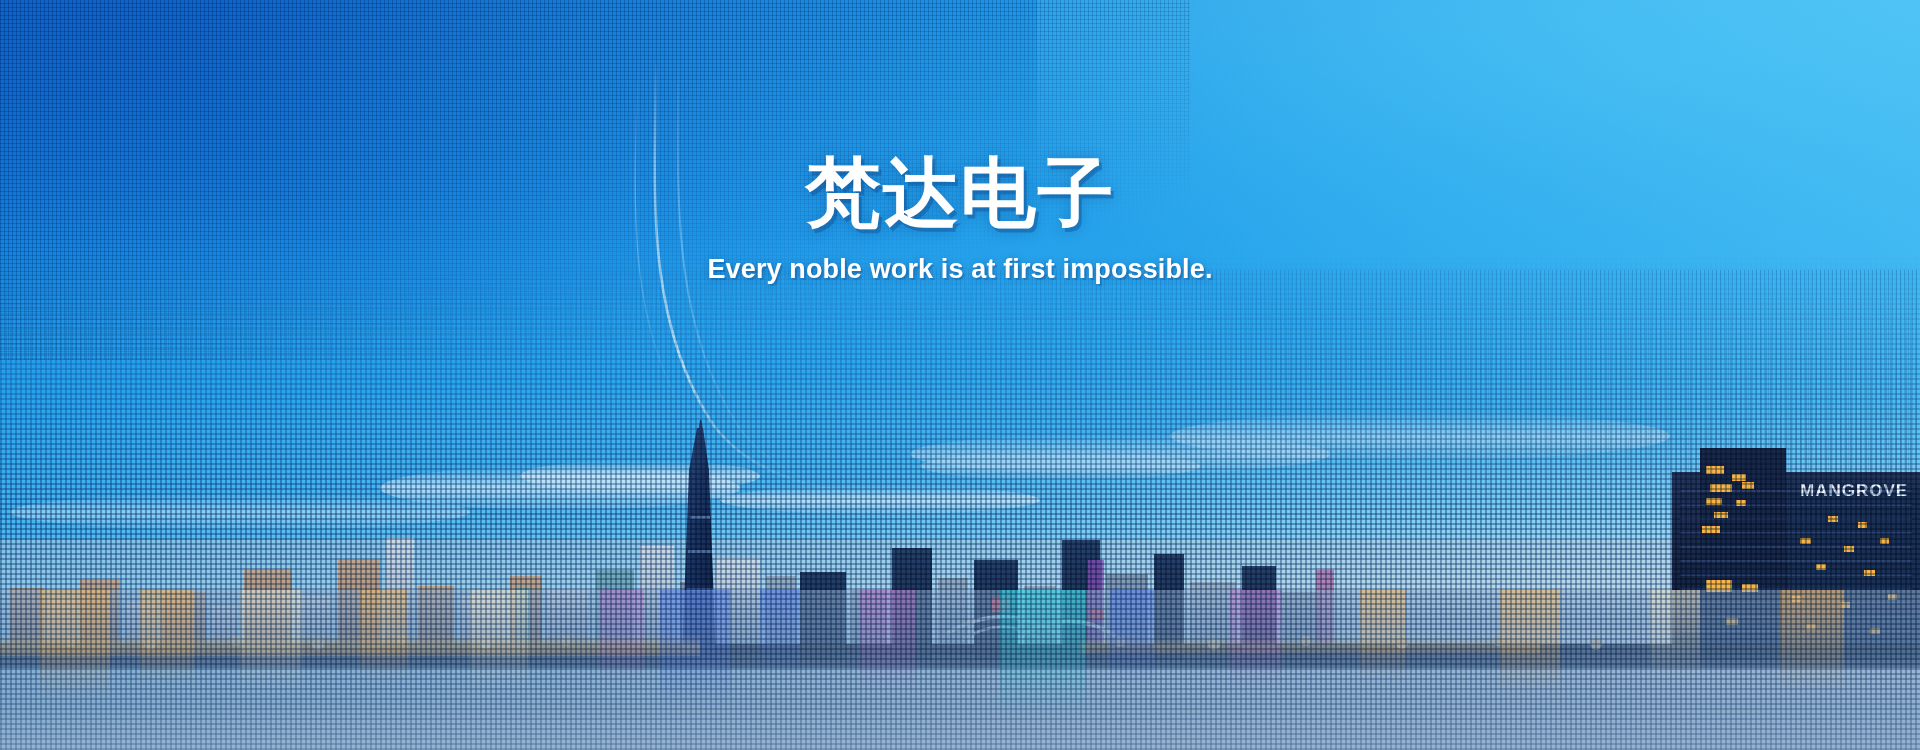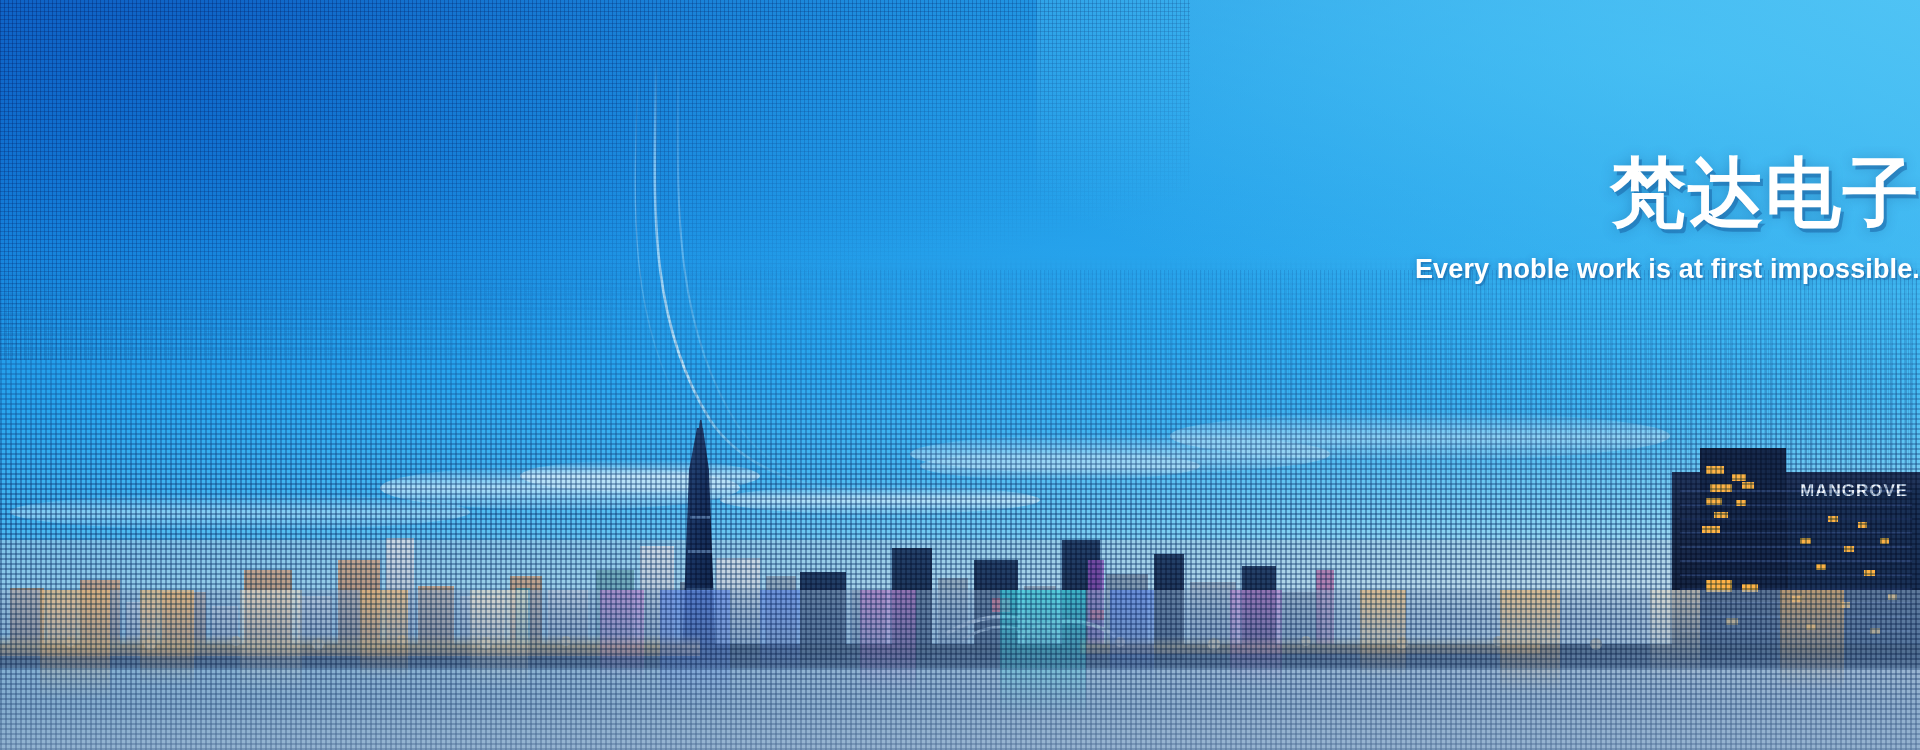--- a/index.html
+++ b/index.html
@@ -80,21 +80,21 @@
       rgba(132,166,202,.62) 14%,
       rgba(118,156,196,.66) 40%,
       rgba(108,150,192,.70) 72%,
       rgba(120,158,196,.72) 100%);
   }
   .water-reflect{position:absolute; left:0; bottom:0; width:100%; height:160px;}
 
   
   .copy{
     position:absolute; left:0; top:0; width:100%;
-    text-align:right;
+    text-align:center;
     z-index:40;
     pointer-events:none;
   }
   .brand-title{
     margin:0;
     padding-top:152px;
     font-size:76px;
     line-height:1.08;
     font-weight:700;
     color:#ffffff;

